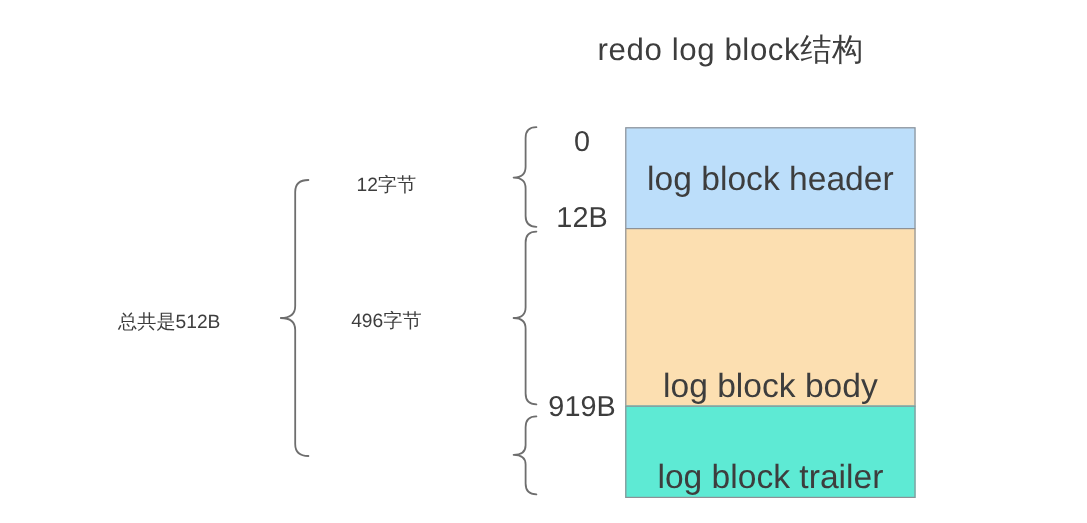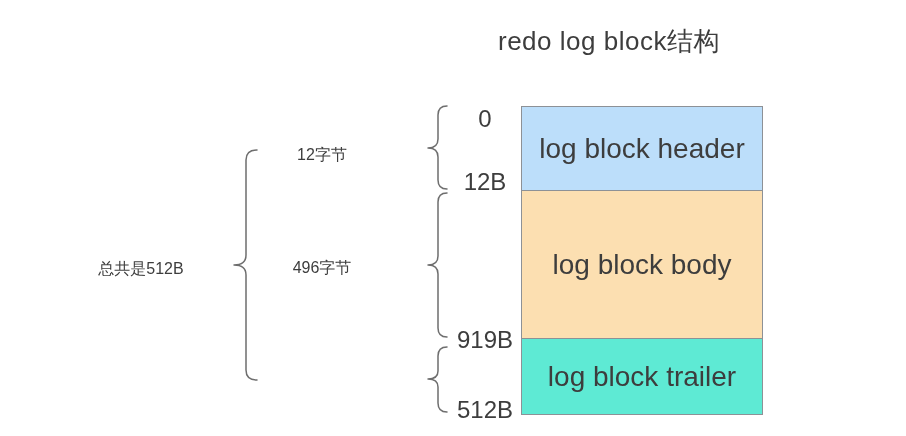--- a/index.html
+++ b/index.html
@@ -33,21 +33,21 @@
   .block {
     box-sizing: border-box;
     width: 242px;
     border: 1px solid #8d9196;
     display: flex;
     align-items: center;
     justify-content: center;
     font-size: 28px;
     white-space: nowrap;
   }
-  .block + .block { margin-top: -1px; }
+  .block + .block { margin-top: -1px; align-items: flex-end; }
   .block-header  { height: 85px; }
   .block-body    { height: 149px; }
   .block-trailer { height: 77px; }
   .offset {
     position: absolute;
     left: 430px;
     width: 110px;
     text-align: center;
     transform: translateY(-50%);
     font-size: 24px;
@@ -110,21 +110,20 @@
   </svg>
 
   <div class="total-label">总共是512B</div>
 
   <div class="size-label size-header">12字节</div>
   <div class="size-label size-body">496字节</div>
 
   <div class="offset offset-0">0</div>
   <div class="offset offset-12">12B</div>
   <div class="offset offset-508">919B</div>
-  <div class="offset offset-512">512B</div>
 
   <div class="stack">
     <div class="block block-header" style="background-color: rgb(188, 222, 250);">
       <span>log block header</span>
     </div>
     <div class="block block-body" style="background-color: rgb(252, 223, 177);">
       <span>log block body</span>
     </div>
     <div class="block block-trailer" style="background-color: #5eead4;">
       <span>log block trailer</span>

